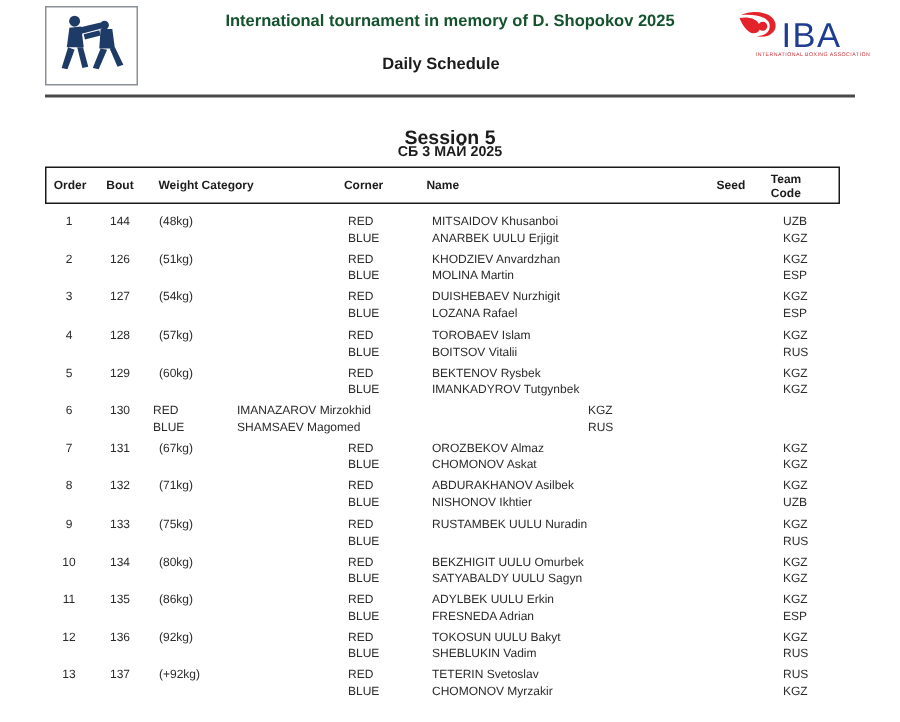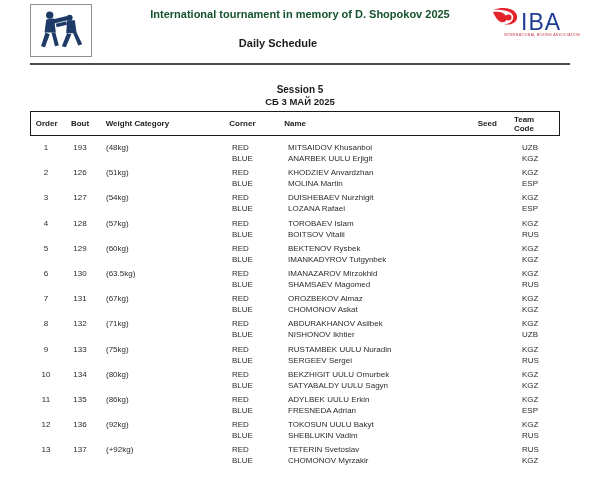--- a/index.html
+++ b/index.html
@@ -2,29 +2,29 @@
 <html><head>
 <meta charset="utf-8">
 <style>
   html,body { margin:0; padding:0; background:#ffffff; }
   body { width:600px; height:481px; font-family:"Liberation Sans", sans-serif; color:#262626; -webkit-font-smoothing:antialiased; }
   .page { position:relative; width:600px; height:481px; overflow:hidden; }
 
   
   .logo-box { position:absolute; left:30px; top:4px; width:60px; height:51px; border:1px solid #8a8f98; background:#fff; display:flex; align-items:center; justify-content:center; }
   .title { position:absolute; left:60px; top:8px; width:480px; text-align:center; font-size:11px; font-weight:bold; color:#14532d; }
-  .subtitle { position:absolute; left:0; top:37px; width:556px; text-align:center; font-size:11px; font-weight:bold; color:#1c1c1c; }
+  .subtitle { position:absolute; left:0; top:37px; width:556px; text-align:center; font-size:11px; font-weight:bold; color:#1c1c1c;padding-left:16px; }
   .iba-logo { position:absolute; left:492px; top:7px; width:100px; height:30px; }
   .iba-top { display:flex; align-items:flex-end; }
   .iba-acronym { font-size:23px; line-height:20px; font-weight:normal; letter-spacing:1px; margin-left:2px; }
   .iba-subtext { font-size:3.5px; letter-spacing:0.3px; margin-top:1px; text-align:center; white-space:nowrap; }
   .rule { position:absolute; left:30px; top:63px; width:540px; height:2px; background:#4a4a4a; }
 
   
-  .session-name { position:absolute; left:0; top:84px; width:600px; text-align:center; font-size:10px; font-weight:bold; color:#1c1c1c; }
+  .session-name { position:absolute; left:0; top:84px; width:600px; text-align:center; font-size:13px; font-weight:bold; color:#1c1c1c; }
   .session-date { position:absolute; left:0; top:96px; width:600px; text-align:center; font-size:9.5px; font-weight:bold; color:#1c1c1c; }
 
   
   .thead { position:absolute; left:30px; top:111px; width:530px; height:25px; border:1.5px solid #1a1a1a; box-sizing:border-box; display:flex; align-items:center; font-size:8px; font-weight:bold; color:#1c1c1c; }
   .tbody { position:absolute; left:30px; top:140px; width:538px; }
   .row { display:flex; align-items:flex-start; height:25.2px; box-sizing:border-box; padding-top:2px; font-size:8px; line-height:11px; color:#2b2b2b; }
   .c { box-sizing:border-box; }
   .c.order  { width:32px;  text-align:center; }
   .c.bout   { width:36px;  text-align:center; }
   .c.weight { width:130px; padding-left:8px; }
@@ -86,21 +86,21 @@
     <div class="c weight">Weight Category</div>
     <div class="c corner">Corner</div>
     <div class="c name">Name</div>
     <div class="c seed">Seed</div>
     <div class="c team"><span class="th-team-wrap">Team Code</span></div>
   </div>
 
   <div class="tbody">
     <div class="row">
       <div class="c order">1</div>
-      <div class="c bout">193</div>
+      <div class="c bout">144</div>
       <div class="c weight">(48kg)</div>
       <div class="c corner">
         <div>RED</div>
         <div>BLUE</div>
       </div>
       <div class="c name">
         <div>MITSAIDOV Khusanboi</div>
         <div>ANARBEK UULU Erjigit</div>
       </div>
       <div class="c seed"></div>
@@ -182,21 +182,20 @@
       <div class="c seed"></div>
       <div class="c team">
         <div>KGZ</div>
         <div>KGZ</div>
       </div>
     </div>
 
     <div class="row">
       <div class="c order">6</div>
       <div class="c bout">130</div>
-      <div class="c weight">(63.5kg)</div>
       <div class="c corner">
         <div>RED</div>
         <div>BLUE</div>
       </div>
       <div class="c name">
         <div>IMANAZAROV Mirzokhid</div>
         <div>SHAMSAEV Magomed</div>
       </div>
       <div class="c seed"></div>
       <div class="c team">
@@ -246,21 +245,20 @@
     <div class="row">
       <div class="c order">9</div>
       <div class="c bout">133</div>
       <div class="c weight">(75kg)</div>
       <div class="c corner">
         <div>RED</div>
         <div>BLUE</div>
       </div>
       <div class="c name">
         <div>RUSTAMBEK UULU Nuradin</div>
-        <div>SERGEEV Sergei</div>
       </div>
       <div class="c seed"></div>
       <div class="c team">
         <div>KGZ</div>
         <div>RUS</div>
       </div>
     </div>
 
     <div class="row">
       <div class="c order">10</div>

